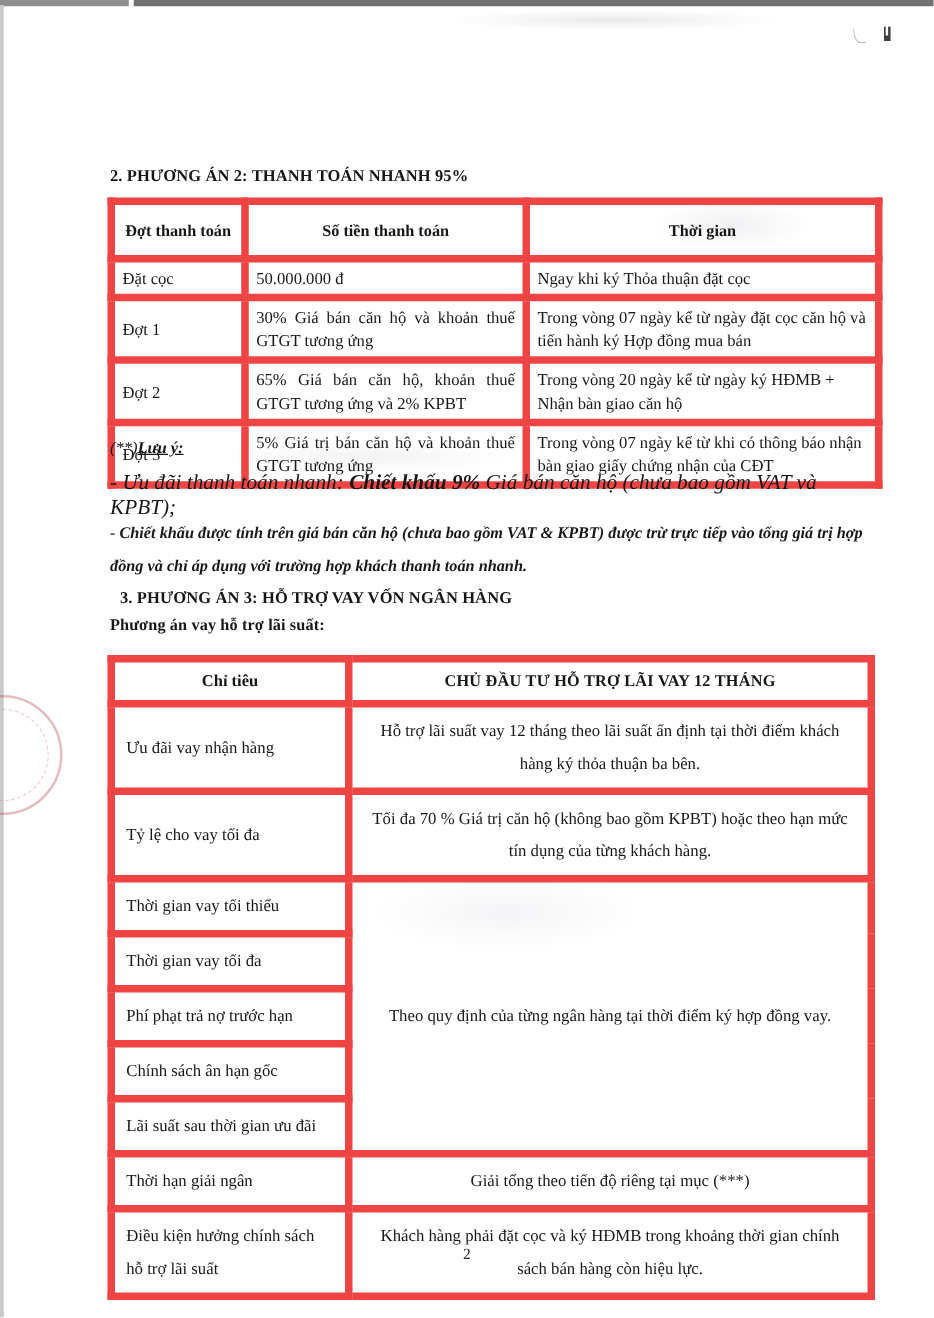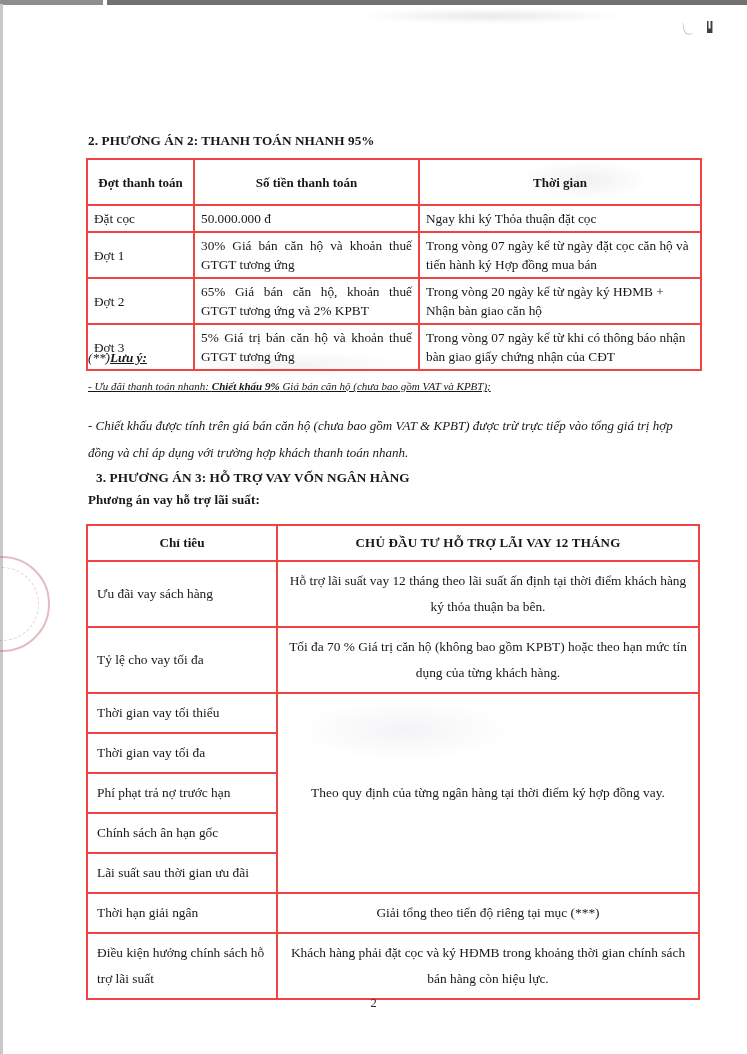--- a/index.html
+++ b/index.html
@@ -94,21 +94,21 @@
   #heading-3  { left: 96px; top: 470px; }
   #subheading-3 { left: 88px; top: 492px; font-size: 13px; font-weight: bold; }
 
   
   table {
     position: absolute;
     border-collapse: collapse;
     table-layout: fixed;
   }
   table td, table th {
-    border: 2px solid #ef4444;
+    border: 6px solid #ef4444;
     vertical-align: middle;
     padding: 0;
   }
 
   
   #table-payment { left: 86px; top: 158px; width: 614px; }
   #table-payment .th-cell {
     font-weight: bold; font-size: 13px; text-align: center;
     padding: 4px 6px; line-height: 17px; height: 46px;
   }
@@ -125,23 +125,23 @@
   #table-payment .c-time {
     padding: 3px 6px; text-align: left; width: 282px;
   }
   #table-payment .r-deposit td { height: 22px; }
   #table-payment .r-stage td { height: 42px; }
 
   
   .note-block { position: absolute; left: 88px; width: 600px; }
   #note-label { top: 350px; font-size: 13.2px; font-style: italic; }
   #note-label b { font-weight: bold; text-decoration: underline; font-style: italic; }
-  #note-1 { top: 376px; font-size: 11px; font-style: italic; line-height: 20px; text-decoration: underline; }
+  #note-1 { top: 376px; font-size: 17px; font-style: italic; line-height: 20px; }
   #note-1 b { font-weight: bold; }
-  #note-2 { top: 412px; font-size: 13px; font-style: italic; line-height: 27px; width: 604px; }
+  #note-2 { top: 412px; font-size: 13px; font-style: italic; line-height: 27px; width: 604px; font-weight: bold; }
 
   
   #table-loan { left: 86px; top: 524px; width: 614px; }
   #table-loan .th-cell {
     font-weight: bold; text-align: center; padding: 6px 6px;
     font-size: 13px; height: 36px; letter-spacing: .2px;
   }
   #table-loan .th-cell.left-col { width: 190px; font-size: 13.2px; letter-spacing: 0; }
   #table-loan td {
     font-size: 13.4px; line-height: 26px;
@@ -228,21 +228,21 @@
 
   <table id="table-loan">
     <thead>
       <tr>
         <th class="th-cell left-col">Chỉ tiêu</th>
         <th class="th-cell">CHỦ ĐẦU TƯ HỖ TRỢ LÃI VAY 12 THÁNG</th>
       </tr>
     </thead>
     <tbody>
       <tr class="r-tall">
-        <td class="c-label">Ưu đãi vay sách hàng</td>
+        <td class="c-label">Ưu đãi vay nhận hàng</td>
         <td class="c-value">Hỗ trợ lãi suất vay 12 tháng theo lãi suất ấn định tại thời điểm khách hàng ký thỏa thuận ba bên.</td>
       </tr>
       <tr class="r-tall">
         <td class="c-label">Tỷ lệ cho vay tối đa</td>
         <td class="c-value">Tối đa 70 % Giá trị căn hộ (không bao gồm KPBT) hoặc theo hạn mức tín dụng của từng khách hàng.</td>
       </tr>
 
       <tr class="r-short">
         <td class="c-label">Thời gian vay tối thiểu</td>
         <td class="c-value" rowspan="5">Theo quy định của từng ngân hàng tại thời điểm ký hợp đồng vay.</td>

